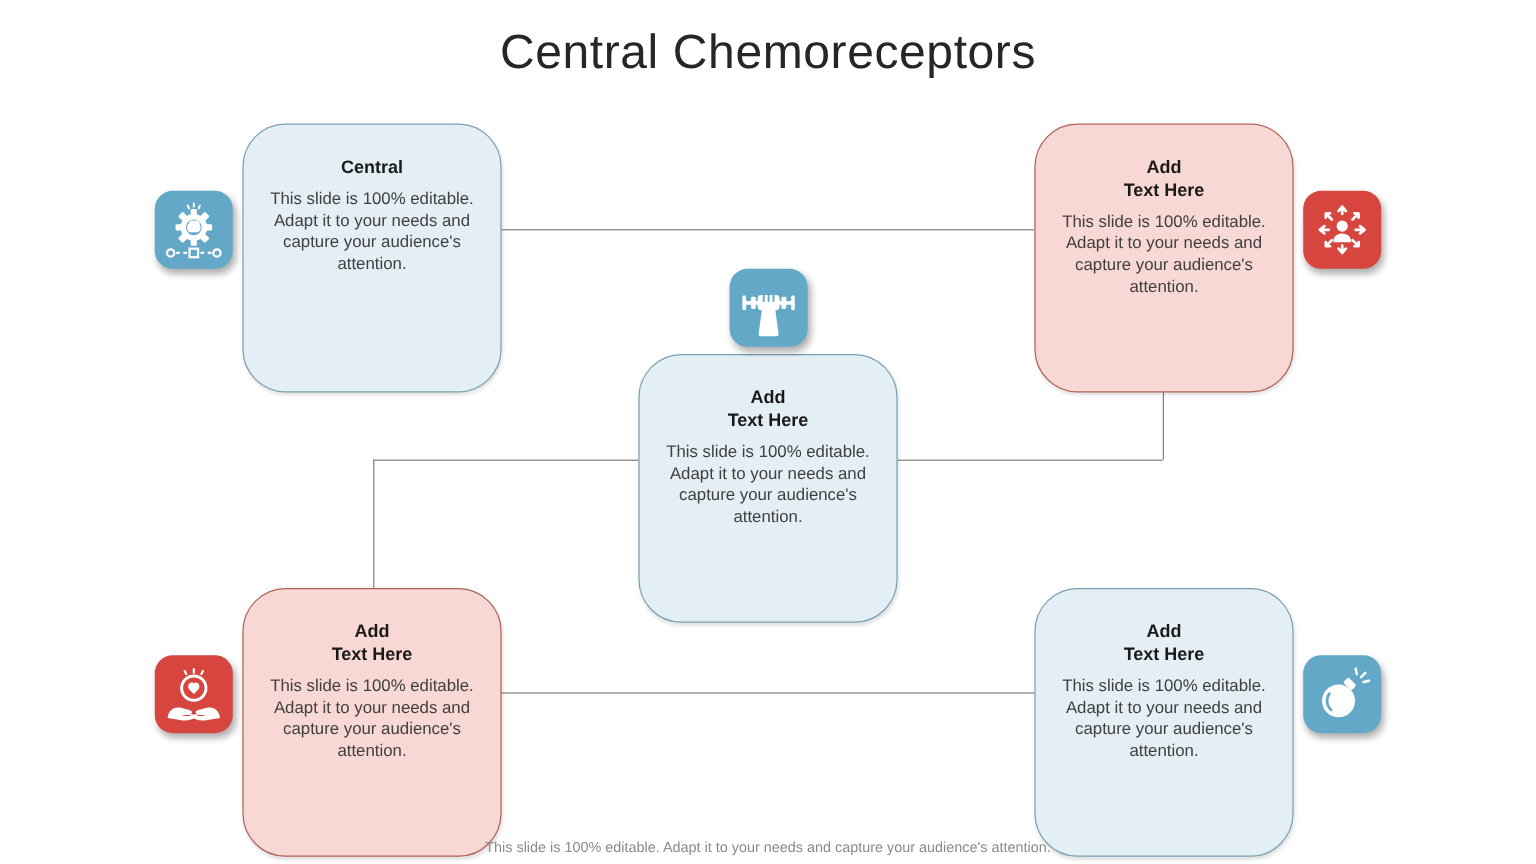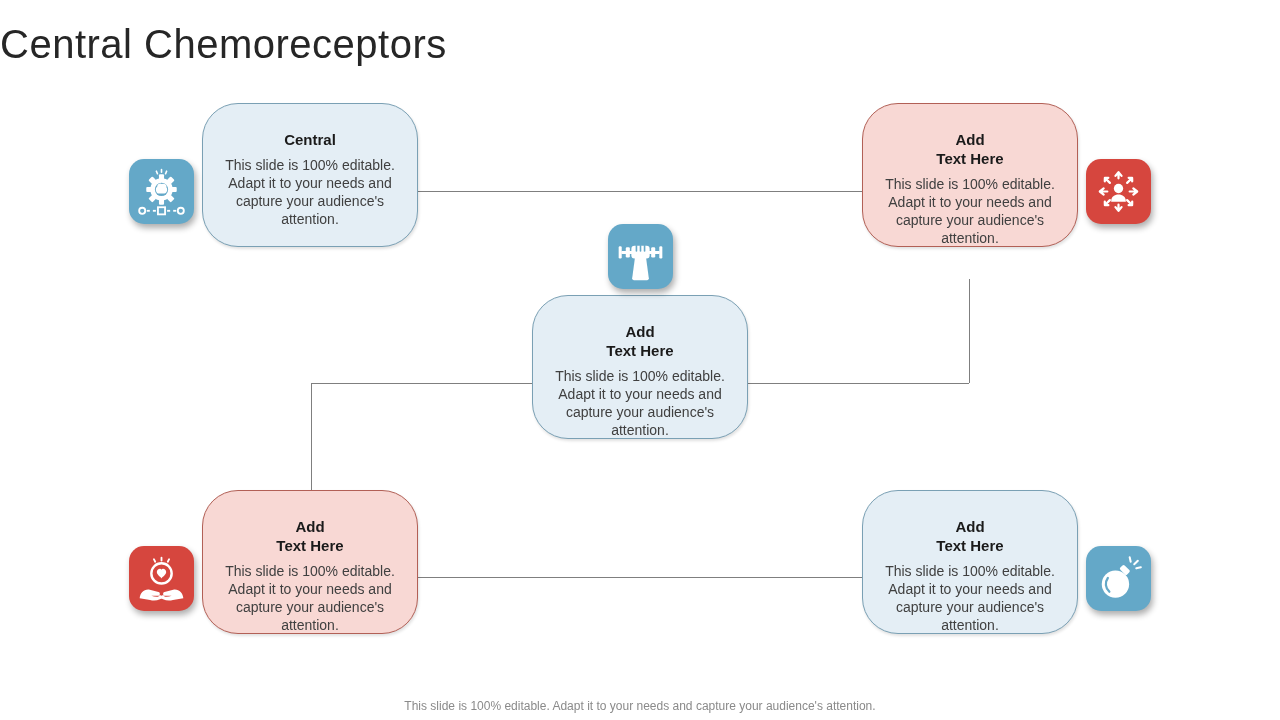--- a/index.html
+++ b/index.html
@@ -4,29 +4,29 @@
 <style>
   html,body{margin:0;padding:0;}
   body{
     width:1280px;height:720px;background:#ffffff;overflow:hidden;
     font-family:"Liberation Sans","DejaVu Sans",sans-serif;
     position:relative;
   }
   .slide{position:relative;width:1280px;height:720px;}
 
   .slide-title{
-    position:absolute;top:20px;left:0;width:1280px;text-align:left;
+    position:absolute;top:20px;left:0;width:1280px;text-align:center;
     font-size:40px;line-height:48px;color:var(--title_text);
     letter-spacing:0.5px;
   }
 
   .connector{position:absolute;background:var(--line);}
 
   .card{
-    position:absolute;width:216px;height:144px;border-radius:36px;
+    position:absolute;width:216px;height:224px;border-radius:36px;
     box-sizing:border-box;border:1px solid;text-align:center;
     box-shadow:1px 2px 3px rgba(0,0,0,0.12);
   }
   .card.blue{background:var(--blue_card_bg);border-color:var(--blue_card_border);}
   .card.red{background:var(--red_card_bg);border-color:var(--red_card_border);}
   .card-title{
     margin-top:26px;font-weight:bold;font-size:15px;line-height:19px;
     color:var(--heading_text);
   }
   .card-title span{display:block;}

